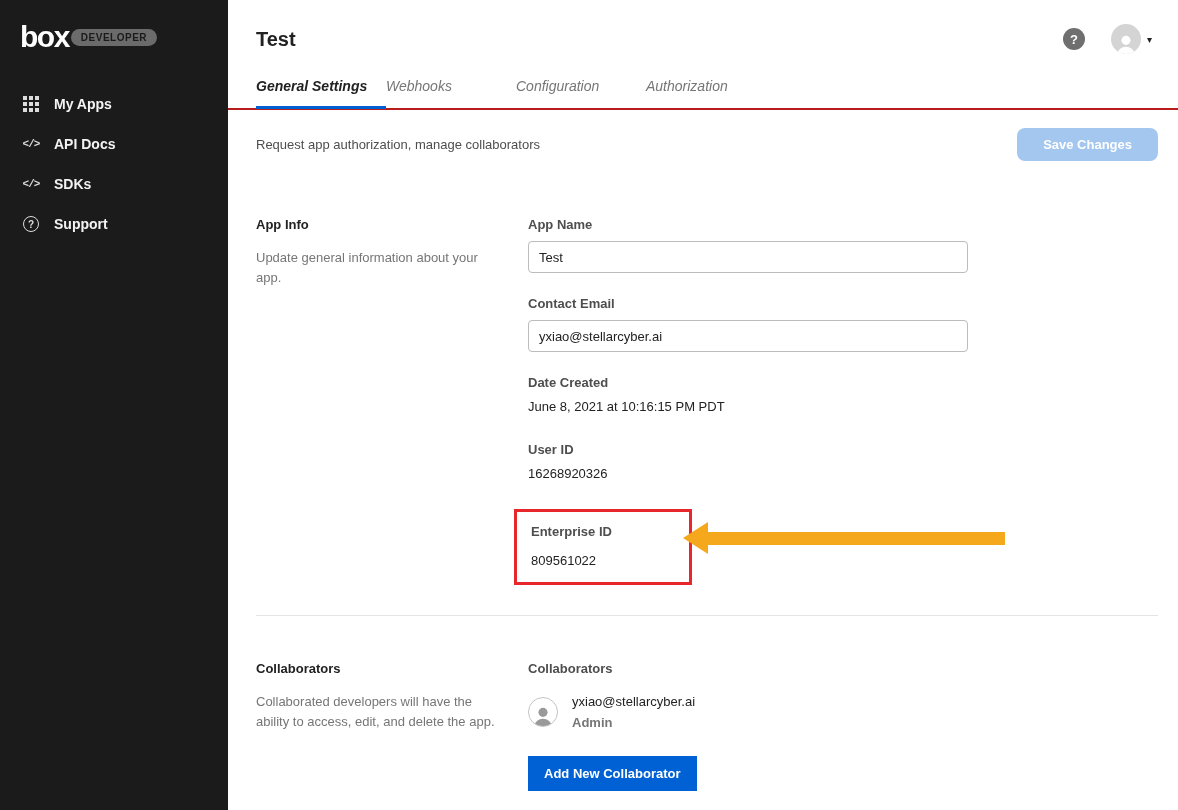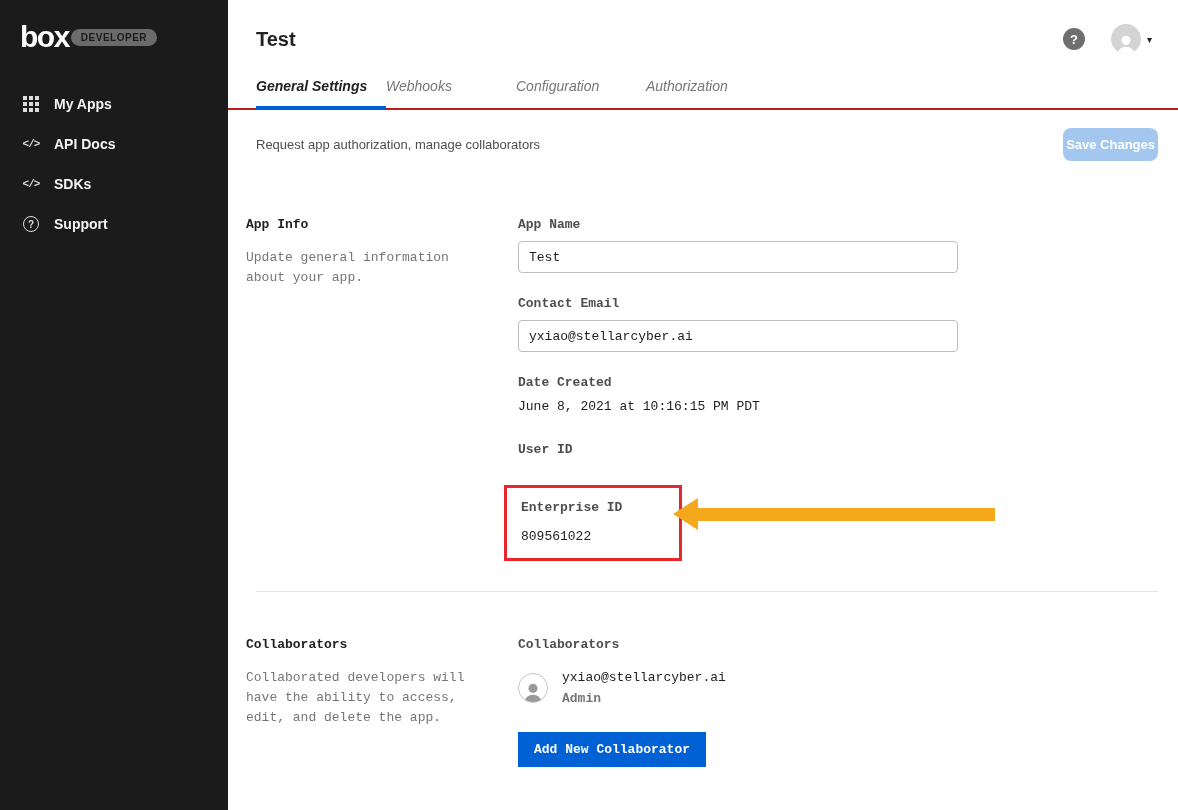--- a/index.html
+++ b/index.html
@@ -41,25 +41,25 @@
   .tabs { display:flex; padding-left:28px; border-bottom:2px solid #b91c1c;font-style:italic; }
   .tab { width:130px; font-size:14px; color:#767676; padding:6px 0 12px 0; cursor:pointer;
          border-bottom:3px solid transparent; margin-bottom:-1px; }
   .tab.active { color:#222; font-weight:700; border-bottom-color:var(--accent,#0061d5); }
 
   
   .subheader { display:flex; justify-content:space-between; align-items:center;
                padding:18px 20px 0 28px; }
   .subheader-text { font-size:13px; color:#4e4e4e; }
   .save-btn { background:var(--save-disabled,#a4c7f0); color:#fff; font-size:13px;
-              font-weight:700; border:none; border-radius:8px; padding:9px 3px;
+              font-weight:700; border:none; border-radius:8px; padding:9px 26px;
               cursor:default; font-family:inherit; }
 
   
-  .section { display:flex; padding:0 20px 0 18px;font-family:Liberation Mono, monospace; }
+  .section { display:flex; padding:0 20px 0 28px; }
   .section.app-info { margin-top:56px; }
   .col-left { width:242px; min-width:242px; margin-right:30px; }
   .col-left h3 { font-size:13px; font-weight:700; color:#222; margin-bottom:16px; }
   .col-left p { font-size:13px; color:#767676; line-height:1.55; }
   .col-right { flex:1; }
 
   .field { margin-bottom:23px; }
   .field label, .static-label { display:block; font-size:13px; font-weight:700;
                                 color:#4e4e4e; margin-bottom:9px; }
   .text-input { width:440px; height:32px; border:1px solid #bcbcbc; border-radius:4px;
@@ -186,20 +186,21 @@
           <input class="text-input" type="text" value="yxiao@stellarcyber.ai" style="">
         </div>
 
         <div class="static-field">
           <span class="static-label">Date Created</span>
           <div class="static-value">June 8, 2021 at 10:16:15 PM PDT</div>
         </div>
 
         <div class="static-field">
           <span class="static-label">User ID</span>
+          <div class="static-value">16268920326</div>
         </div>
 
         <div class="enterprise-wrap">
           <div class="red-box">
             <span class="static-label">Enterprise ID</span>
             <div class="static-value">809561022</div>
           </div>
           <div class="arrow">
             <div class="arrow-head"></div>
             <div class="arrow-shaft"></div>

